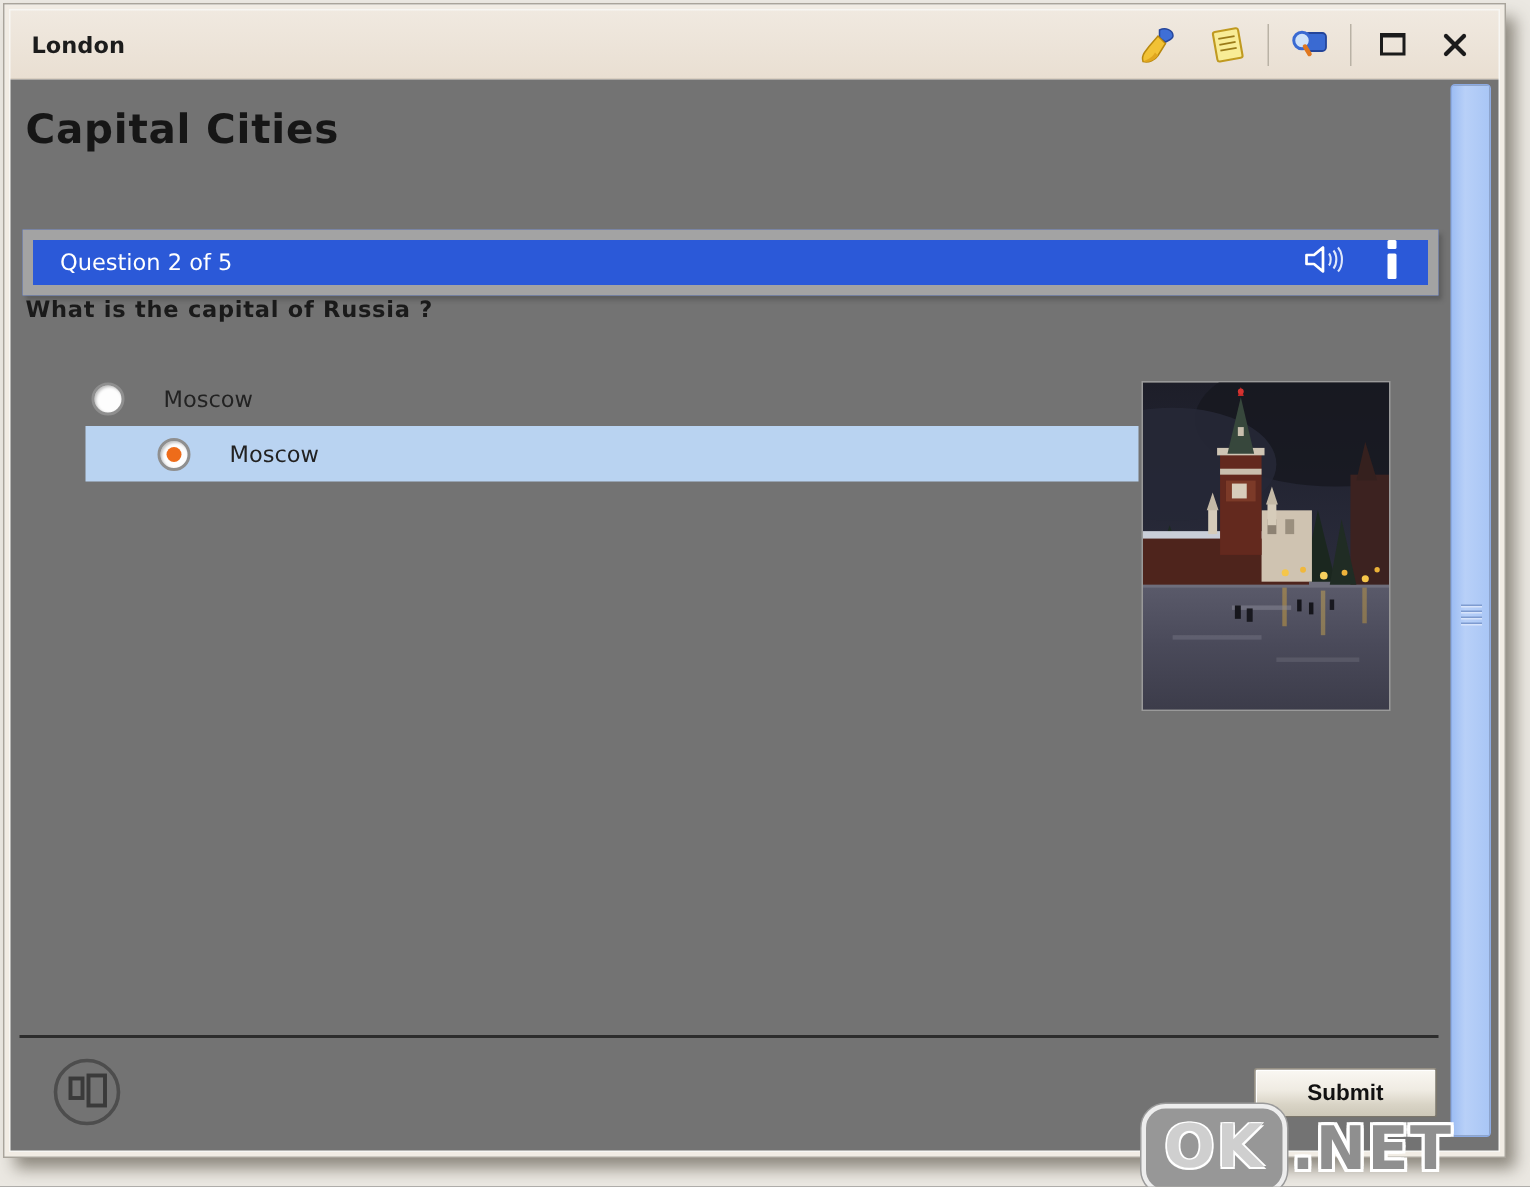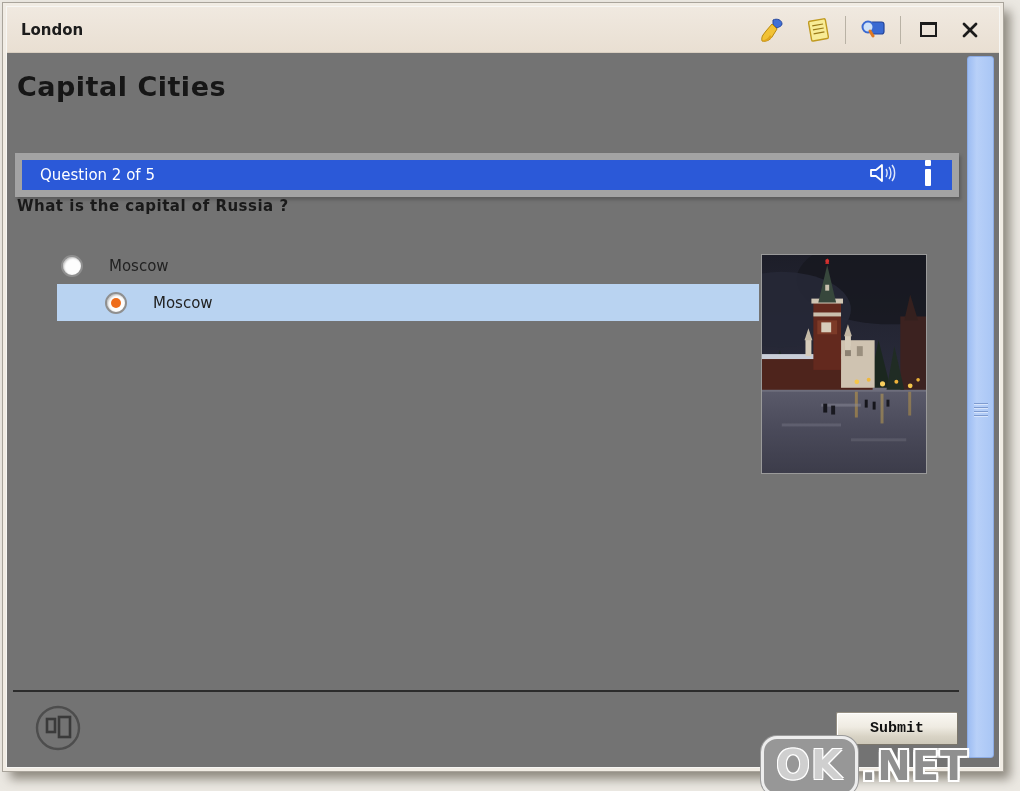--- a/index.html
+++ b/index.html
@@ -70,21 +70,21 @@
 
   .divider { position:absolute; left:6px; top:637px; width:946px; height:2px; background:#2c2c2c; }
 
   .pause-btn { position:absolute; left:26px; top:650px; width:50px; height:50px; cursor:pointer; }
 
   .submit-btn {
     position:absolute; left:829px; top:659px; width:122px; height:33px;
     background:linear-gradient(#faf8f3 0%, #efebe2 45%, #d9d4c6 75%, #cdc8b9 100%);
     border:1px solid #969084; border-right-color:#7b766b; border-bottom-color:#7b766b;
     border-radius:2px; box-shadow:1px 1px 0 #fff inset;
-    font-size:15px; font-weight:bold; color:#111; font-family:Liberation Mono, monospace;
+    font-size:15px; font-weight:bold; color:#111; font-family:Liberation Sans, sans-serif;
     cursor:pointer;
   }
 
   
   .scrollbar {
     position:absolute; left:960px; top:3px; width:27px; height:702px;
     background:linear-gradient(90deg,#9dbdf3,#b8d0f8 35%,#a9c6f5);
     border:1px solid #8cabe4; border-radius:3px; cursor:pointer;
   }
   .scroll-grip { position:absolute; left:6px; top:346px; width:14px; }

